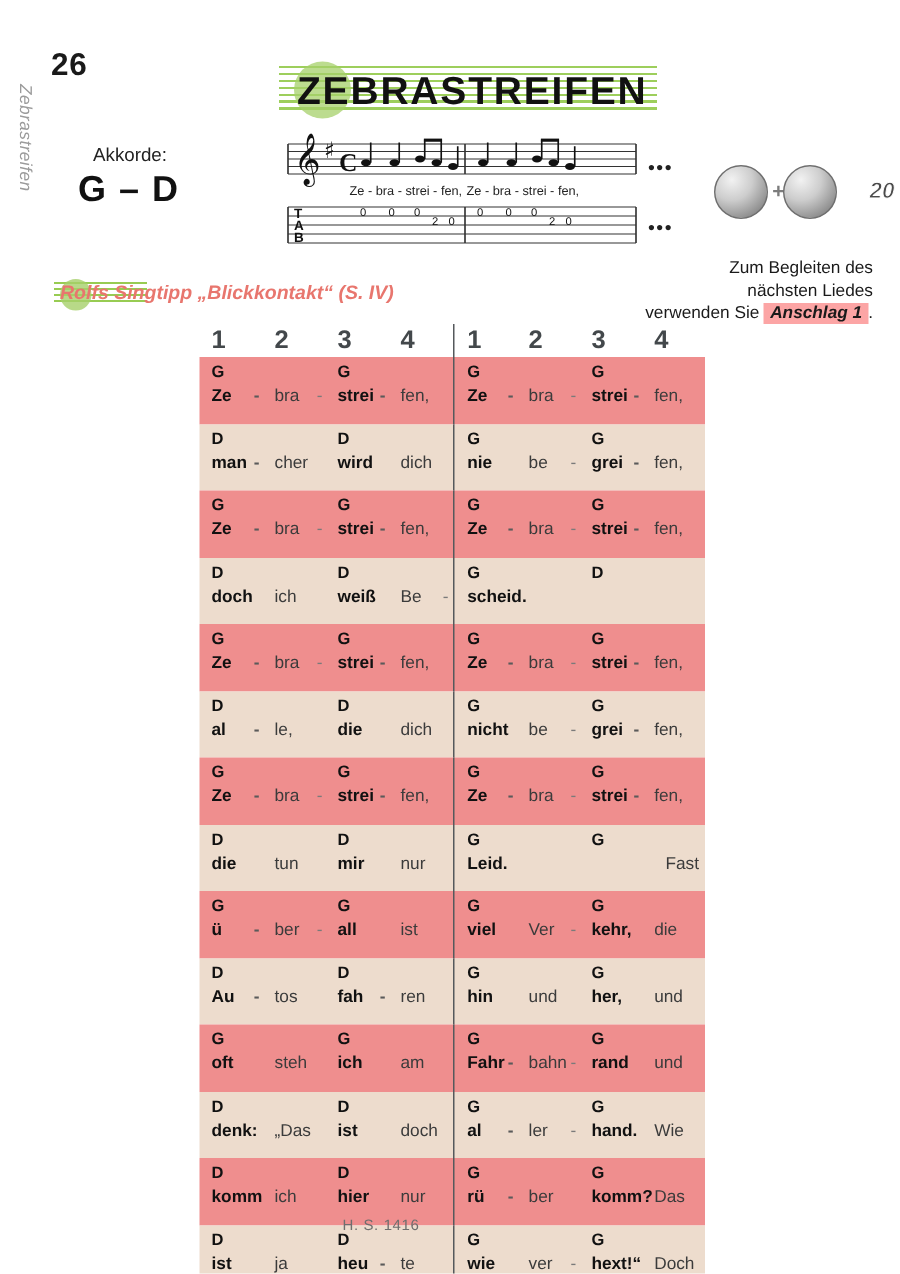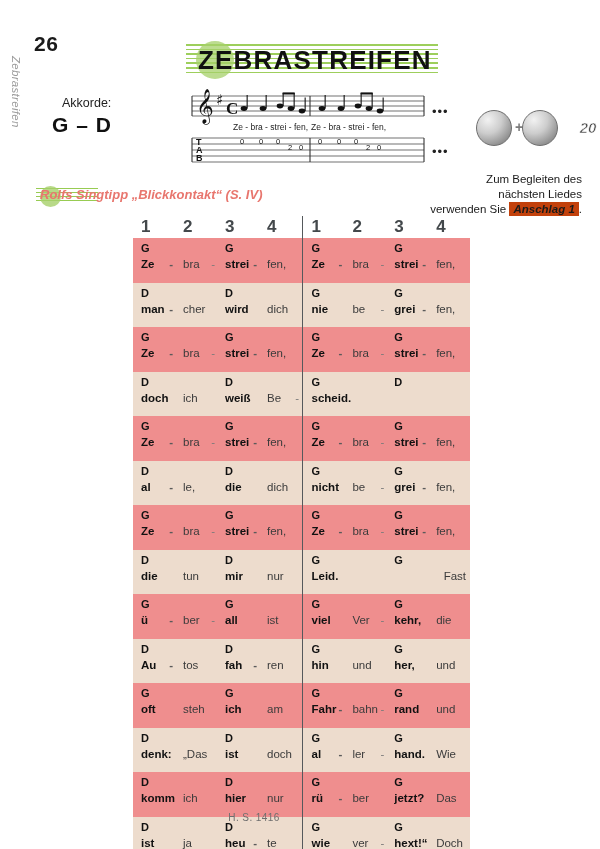--- a/index.html
+++ b/index.html
@@ -20,21 +20,21 @@
     font-size:11.5px;color:#9b9b9b;font-style:italic;
     transform:rotate(90deg);transform-origin:left top;
     white-space:nowrap;letter-spacing:.3px;
   }
 
   
   .akkorde-label{
     position:absolute;left:62px;top:96px;font-size:12.5px;color:#222;
   }
   .akkorde-value{
-    position:absolute;left:52px;top:113px;font-size:21px;font-weight:bold;
+    position:absolute;left:52px;top:113px;font-size:24px;font-weight:bold;
     letter-spacing:1px;color:#111;
   }
 
   
   .title-wrap{position:absolute;left:186px;top:40px;width:260px;height:42px;}
   .title-stripes{
     position:absolute;left:0;top:4px;width:252px;height:32px;
     background:repeating-linear-gradient(
       to bottom,
       #8cc63f 0px,#8cc63f 1.6px,
@@ -76,21 +76,21 @@
     position:absolute;left:36px;top:9px;width:14px;text-align:center;
     font-size:14px;font-weight:bold;color:#7c7c7c;
   }
 
   
   .rightnote{
     position:absolute;left:404px;top:152px;width:178px;
     text-align:right;font-size:11.5px;line-height:15px;color:#1a1a1a;margin-top:20px;
   }
   .hl-green{
-    background:#c2410c;padding:1px 4px 1px 4px;font-style:italic;font-weight:bold;
+    background:#fca5a5;padding:1px 4px 1px 4px;font-style:italic;font-weight:bold;
   }
 
   
   .singtipp{position:absolute;left:36px;top:186px;height:22px;width:300px;}
   .st-stripes{
     position:absolute;left:0;top:2px;width:62px;height:16px;
     background:repeating-linear-gradient(
       to bottom,
       #8cc63f 0px,#8cc63f 1.4px,
       rgba(255,255,255,0) 1.4px,rgba(255,255,255,0) 4px);
@@ -754,21 +754,21 @@
             <div class="cell">
               <span class="chord">G</span>
               <span class="syl strong">rü</span>
               <span class="hyph">-</span>
             </div>
             <div class="cell">
               <span class="syl">ber</span>
             </div>
             <div class="cell">
               <span class="chord">G</span>
-              <span class="syl strong">jetzt?</span>
+              <span class="syl strong">komm?</span>
             </div>
             <div class="cell">
               <span class="syl">Das</span>
             </div>
           </div>
         </div>
         <div class="row even">
           <div class="half left">
             <div class="cell">
               <span class="chord">D</span>

